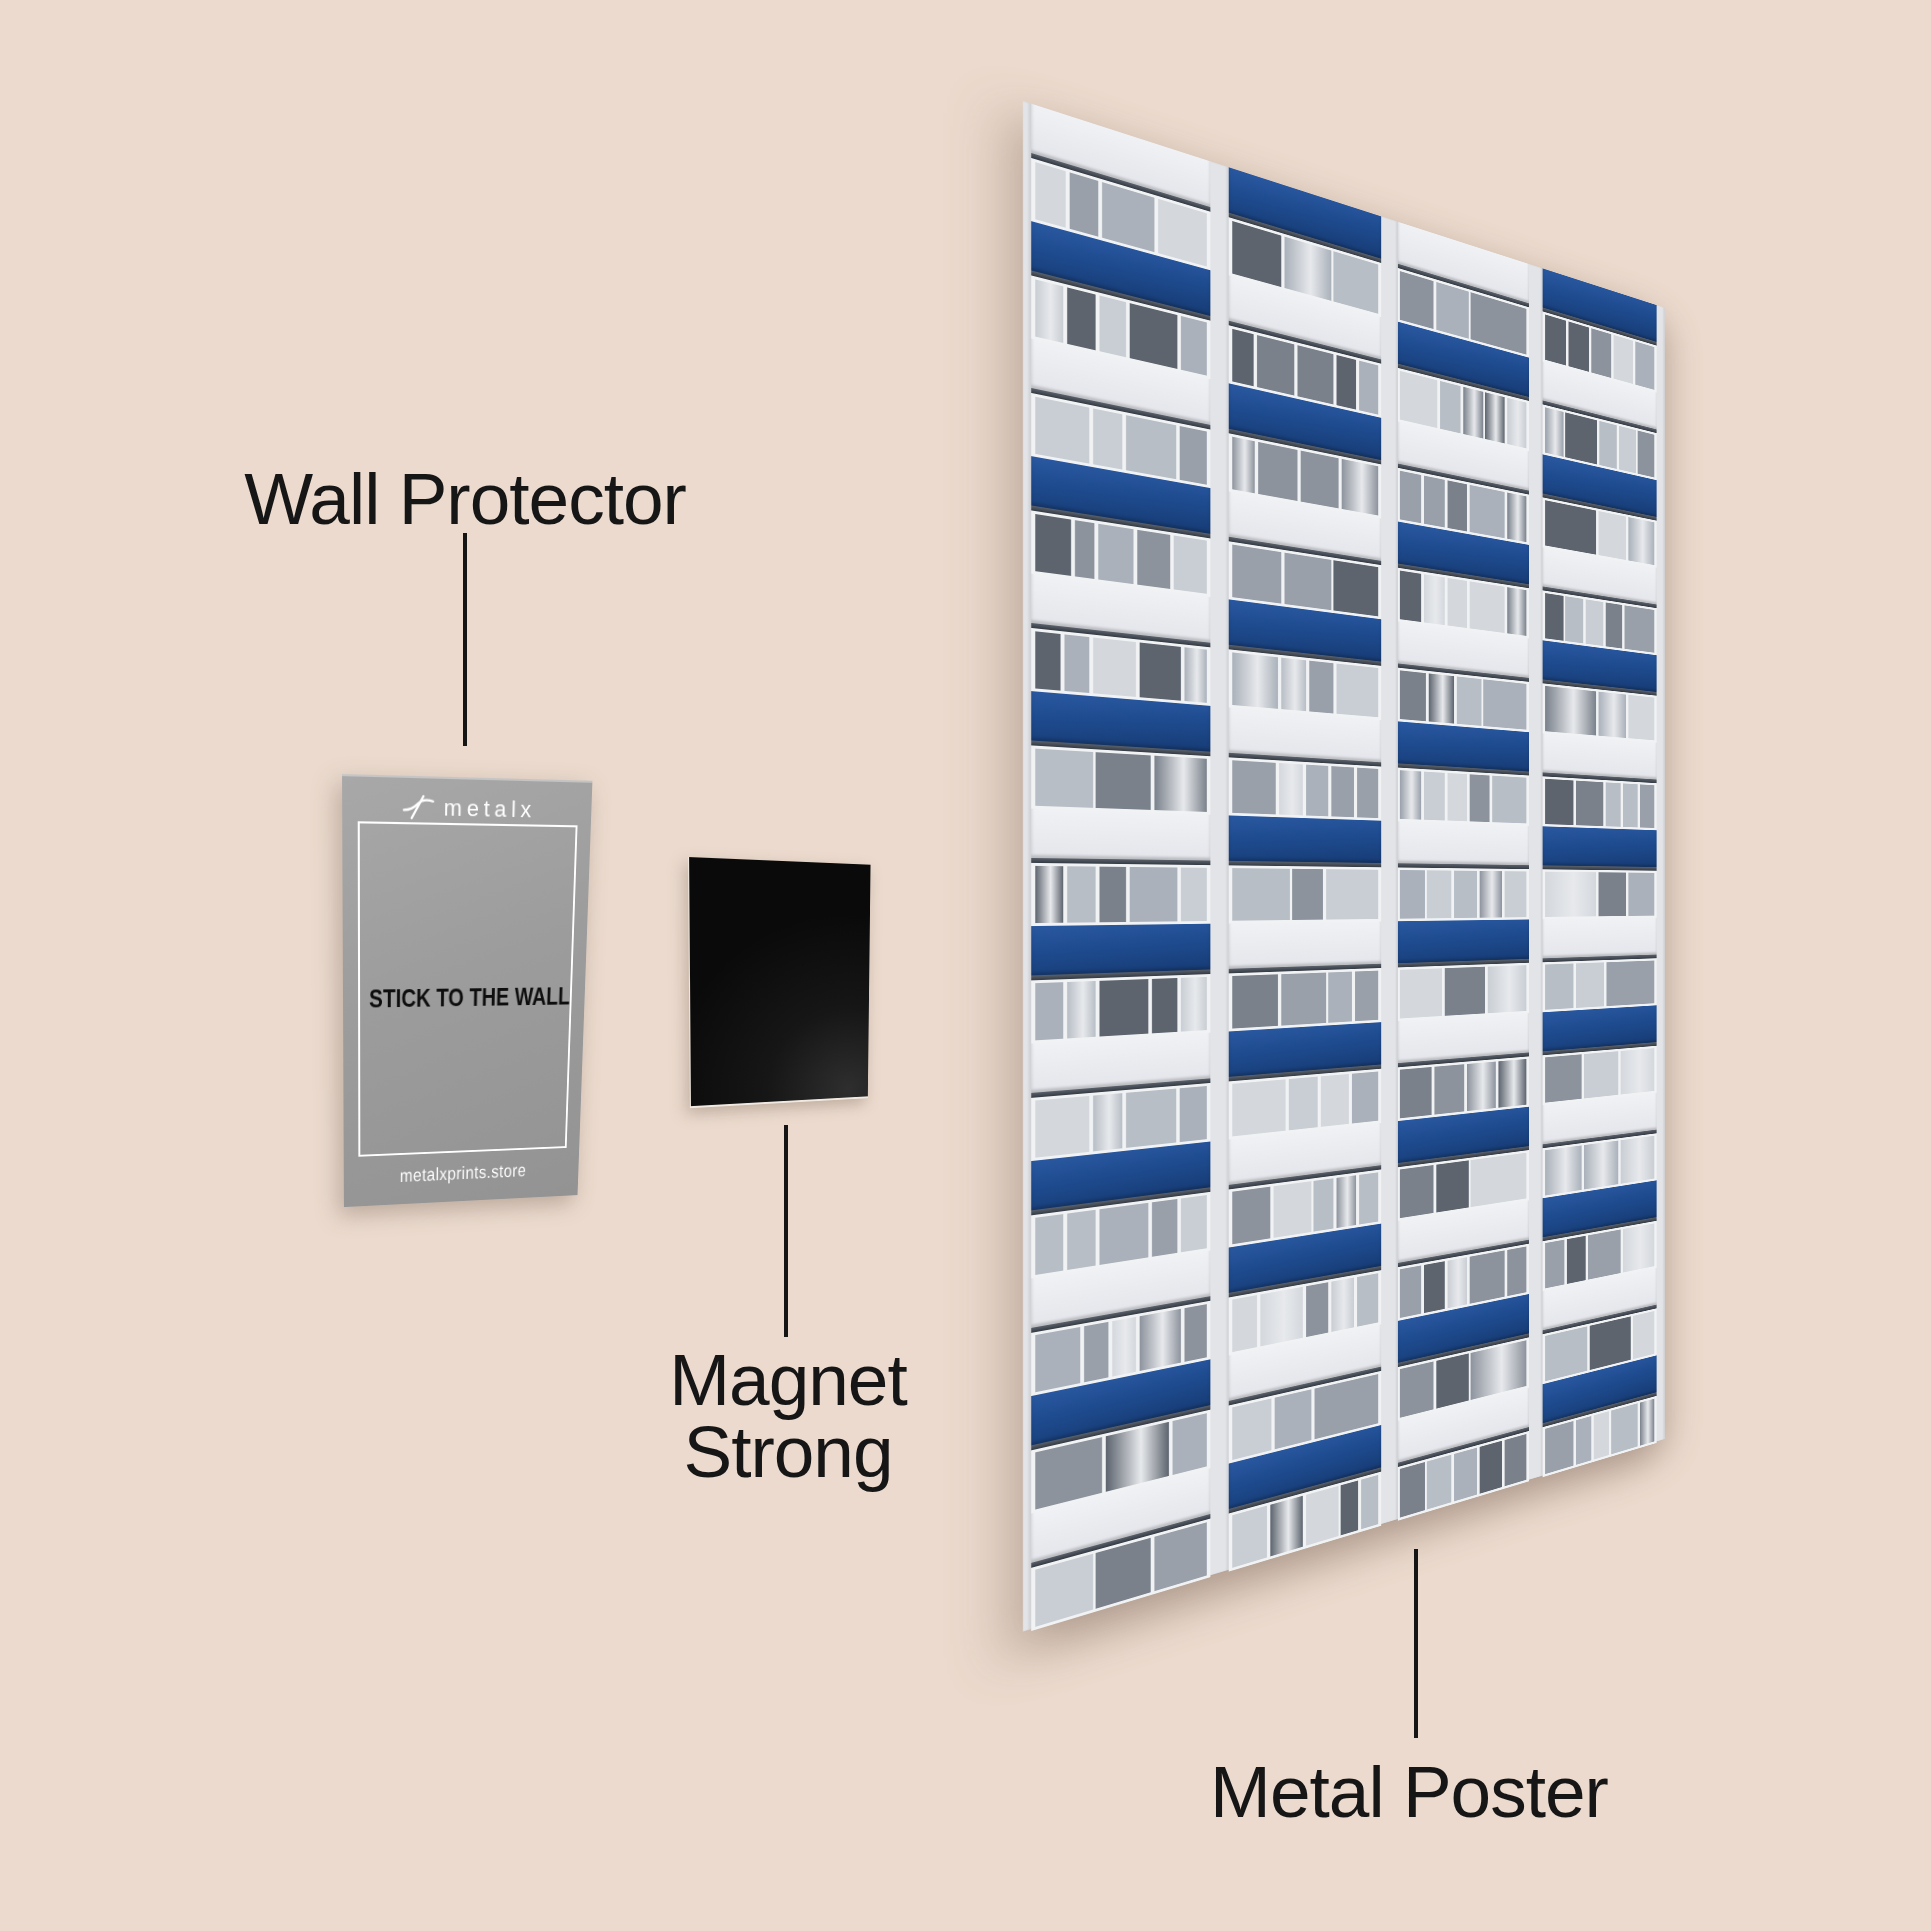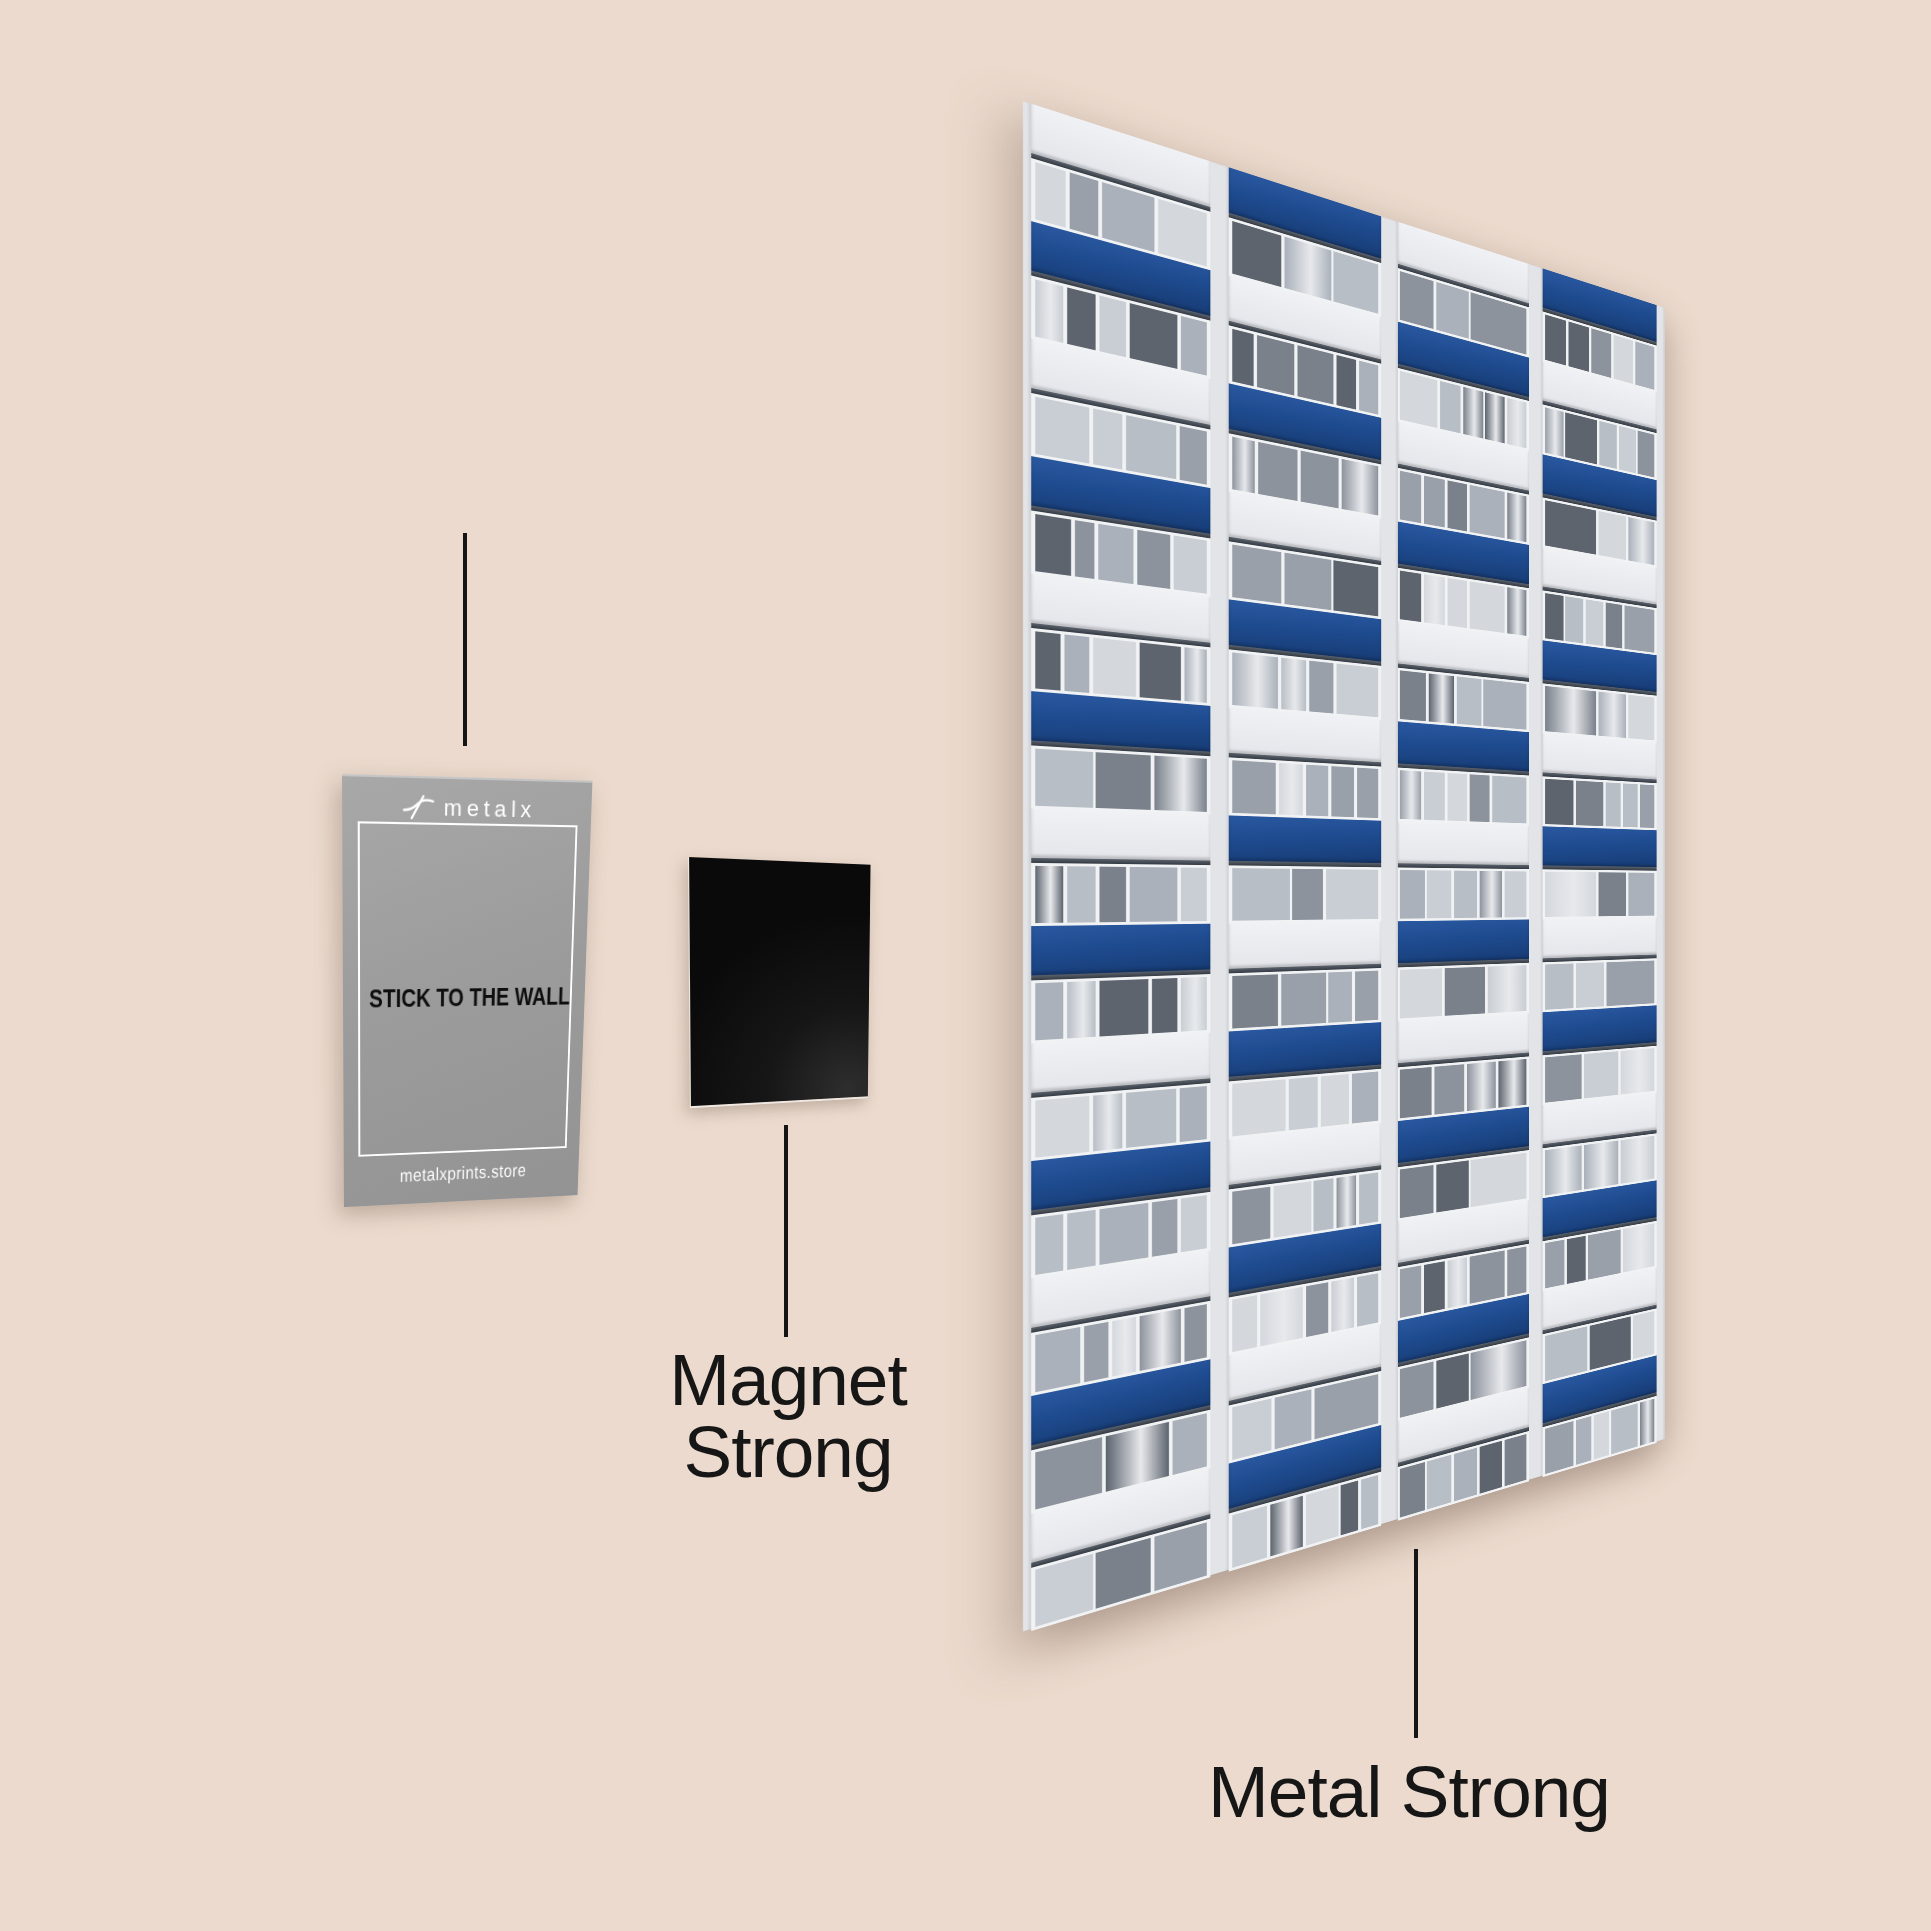--- a/index.html
+++ b/index.html
@@ -83,20 +83,21 @@
   .panel.white{background:linear-gradient(180deg,#f0f1f4 0%,#e4e6eb 100%);}
   .slab{height:4.8px;flex:none;background:linear-gradient(180deg,#5a616b,#343a42);}
   .winband{flex:1;background:#f0f2f4;display:flex;padding:2.9px;gap:2.9px;box-sizing:border-box;}
   .pane{height:100%;}
 </style>
 </head>
 <body>
 
 <div id="scene">
 
+  <div class="anno-label" id="label-wall-protector">Wall Protector</div>
   <div class="leader" id="line-wall-protector"></div>
 
   <div class="quad" id="card-wrap" style="transform: matrix3d(1.04518, 0.028248, 0, 0.0001892, 0.0048123, 1.07555, 0, 0.000174, 0, 0, 1, 0, 0, 0, 0, 1);">
     <div id="card">
       <div id="card-logo">
         <span>
           <svg width="33" height="25" viewBox="0 0 34 26">
             <path d="M2 16 C 9 16 13 13 16.5 9.5 C 20 6 26 5 32 7" fill="none" stroke="#ffffff" stroke-width="2.3" stroke-linecap="round"></path>
             <path d="M22 2 L 10 24" fill="none" stroke="#ffffff" stroke-width="2.3" stroke-linecap="round"></path>
           </svg>
@@ -659,16 +660,16 @@
               <div class="pane" style="flex: 1 1 0%; background: rgb(212, 216, 221);"></div>
               <div class="pane" style="flex: 1.8 1 0%; background: rgb(184, 190, 198);"></div>
               <div class="pane" style="flex: 1 1 0%; background: linear-gradient(90deg, rgb(122, 129, 139) 0%, rgb(231, 233, 236) 55%, rgb(122, 129, 139) 100%);"></div>
             </div>
           </div>
         </div>
         <div class="pier" style="width: 10.6px; flex: 0 0 auto;"></div>
       </div>
   </div>
   <div class="leader" id="line-poster"></div>
-  <div class="anno-label" id="label-metal-poster">Metal Strong</div>
+  <div class="anno-label" id="label-metal-poster">Metal Poster</div>
 
 </div>
 
 
 </body></html>

